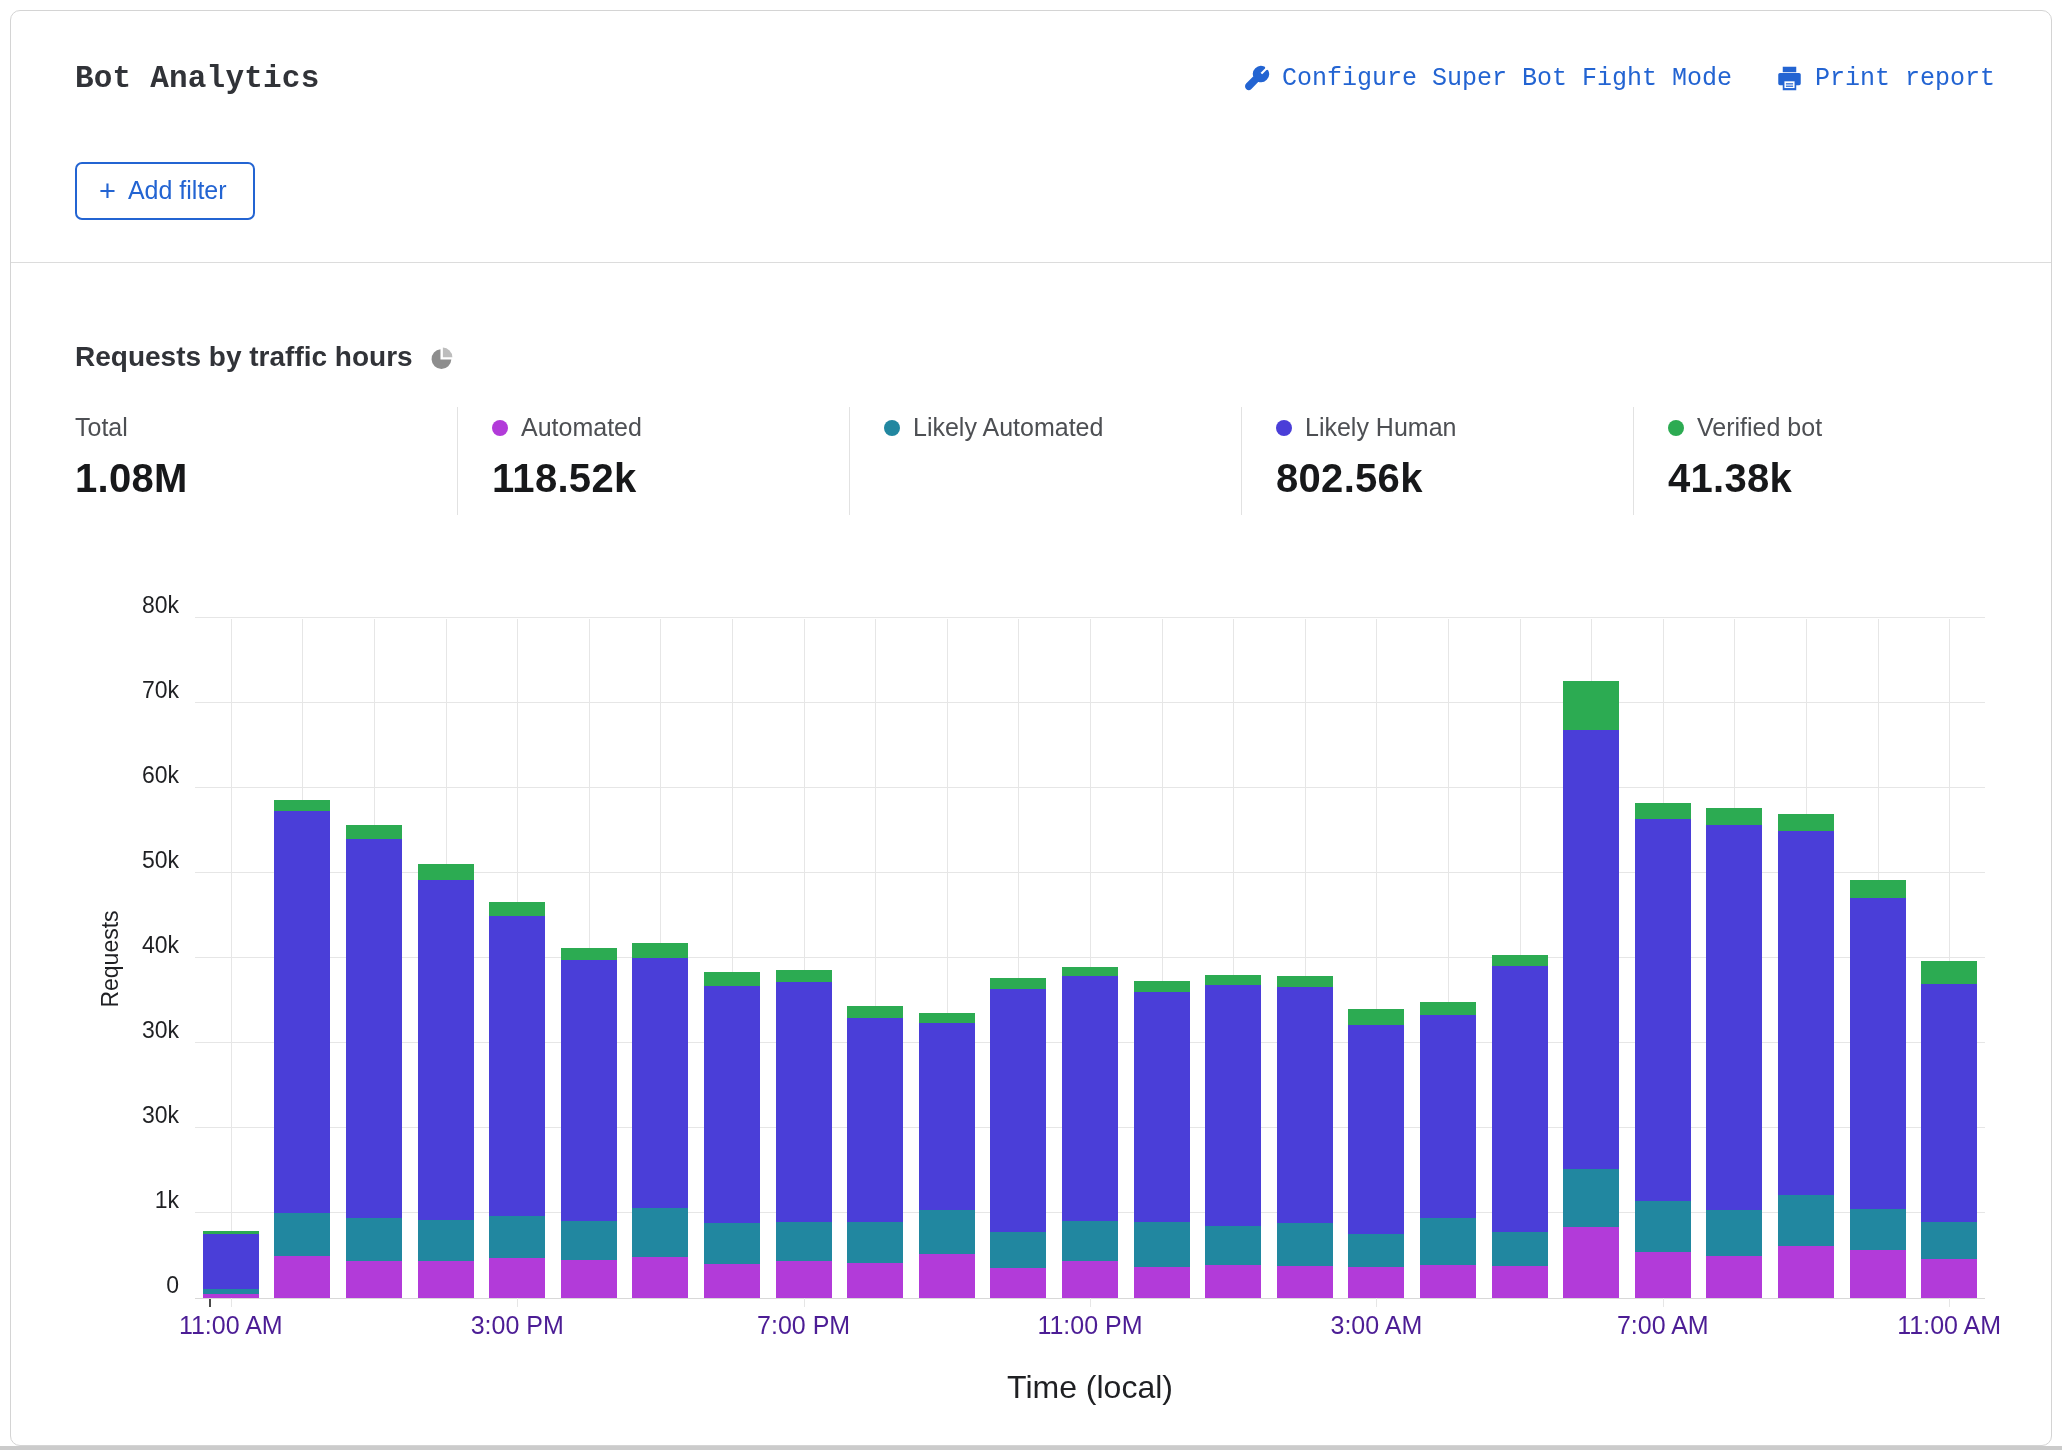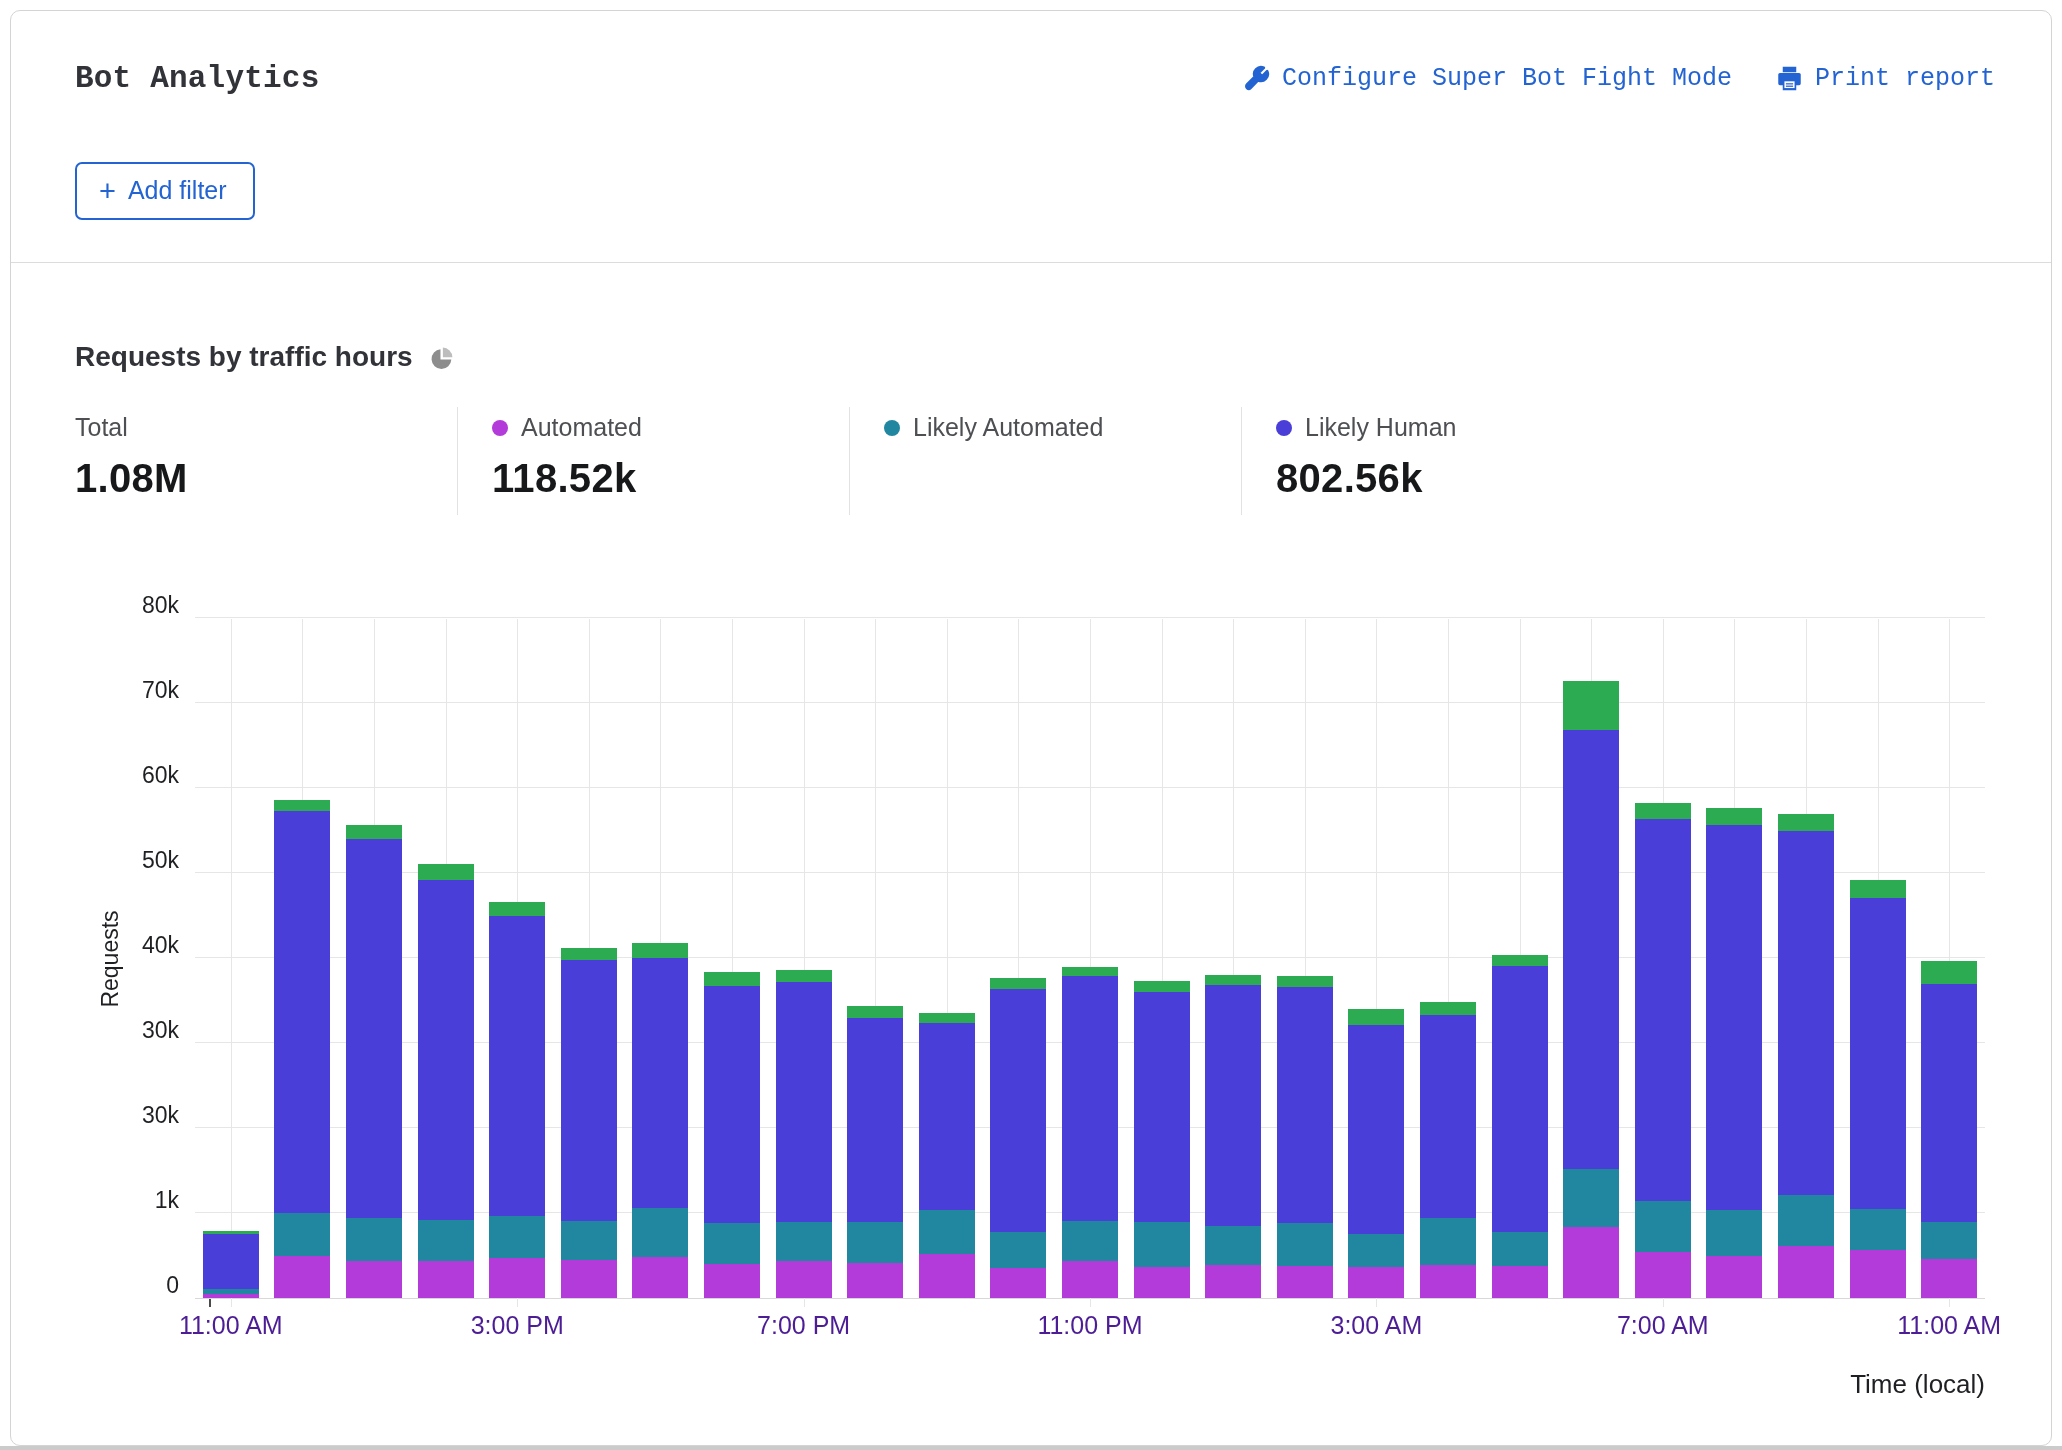--- a/index.html
+++ b/index.html
@@ -52,21 +52,21 @@
   .ylab { position:absolute; left:-16px; transform:translate(-100%,-50%); font-size:23px; color:#1f2023; }
   .bar-col { position:absolute; top:0; bottom:0; }
   .vgrid { position:absolute; left:50%; top:0; bottom:0; width:1px; background:#e6e6e6; }
   .vgrid.tick { bottom:-9px; }
   .bar { position:absolute; left:50%; transform:translateX(-50%); bottom:0; width:56px;
     display:flex; flex-direction:column-reverse; }
   .seg { width:100%; }
   .origin-tick { position:absolute; left:14px; bottom:-9px; width:2px; height:8px; background:#4a4a4a; }
   .xlabels { position:relative; margin-left:120px; width:1790px; height:40px; margin-top:12px; }
   .xlab { position:absolute; transform:translateX(-50%); font-size:25px; color:#4c1d95; white-space:nowrap; }
-  .x-axis-title { margin-left:120px; width:1790px; text-align:right; font-size:26px;
+  .x-axis-title { margin-left:120px; width:1790px; text-align:center; font-size:32px;
     color:#1f2023; margin-top:18px; }
 
   .bottom-bar { position:absolute; left:0; bottom:0; width:2062px; height:4px; background:#cbcbcb; }
 </style>
 </head>
 <body>
 
 <div class="card">
 
   <div class="card-header">
@@ -137,20 +137,27 @@
             <span>Likely Automated</span>
           </div>
         </div>
         <div class="stat">
           <div class="stat-label-row">
             <span class="dot" style="background: rgb(74, 62, 216);"></span>
             <span>Likely Human</span>
           </div>
           <div class="stat-value">802.56k</div>
         </div>
+        <div class="stat">
+          <div class="stat-label-row">
+            <span class="dot" style="background: rgb(44, 171, 82);"></span>
+            <span>Verified bot</span>
+          </div>
+          <div class="stat-value">41.38k</div>
+        </div>
       </div>
 
     <div class="chart">
       <div class="y-axis-title">Requests</div>
       <div class="plot">
         <div class="origin-tick"></div>
       <div class="ylab" style="bottom: -14px;">0</div>
           <div class="hgrid" style="bottom: 85px;"></div>
           <div class="ylab" style="bottom: 71px;">1k</div>
           <div class="hgrid" style="bottom: 170px;"></div>

